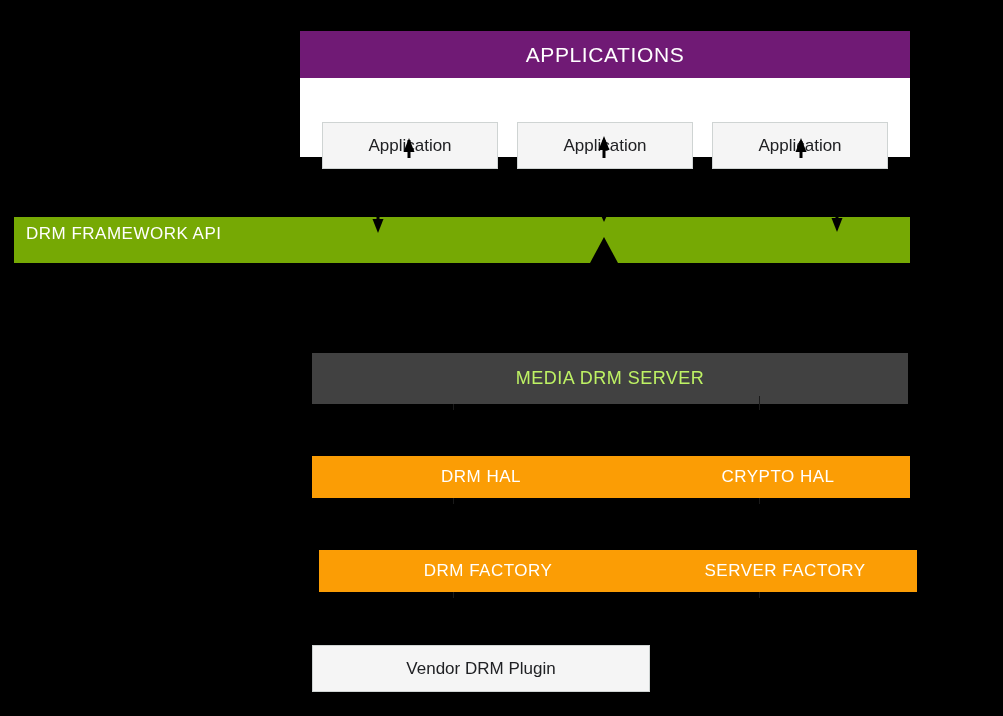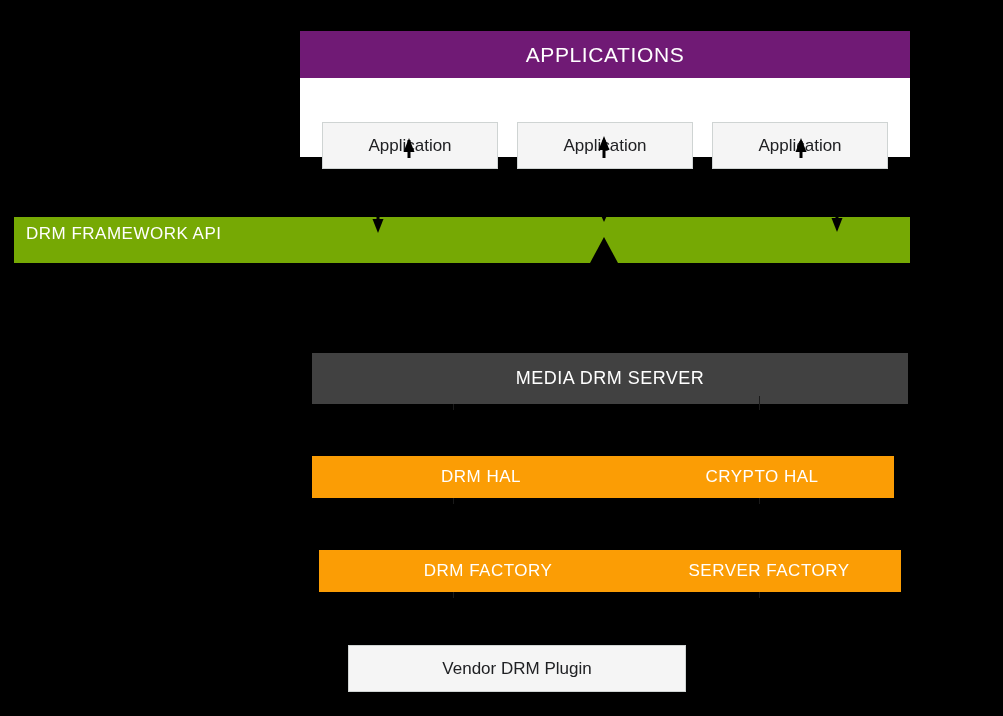--- a/index.html
+++ b/index.html
@@ -101,42 +101,41 @@
     align-items: center;
     justify-content: center;
     text-align: center;
   }
   .box-server {
     left: 312px;
     top: 353px;
     width: 596px;
     height: 51px;
     background: #414141;
-    color: #ffffff;
+    color: #bef264;
     font-size: 18px;
     letter-spacing: 0.5px;
   }
   .box-orange {
     background: #fb9d05;
     color: #ffffff;
     font-size: 17px;
     letter-spacing: 0.5px;
     height: 42px;
   }
   .box-plain {
     background: #f5f5f5;
     border: 1px solid #cfd4d3;
     color: #202124;
     font-size: 17px;
     height: 47px;
-    margin-left: 36px;
   }
 
   .col-left  { left: 312px; width: 338px; }
-  .col-right { left: 630px; width: 264px; }
+  .col-right { left: 646px; width: 264px; }
 
   .row-hal     { top: 456px; }
   .row-factory { top: 550px; margin-left: 7px; }
   .row-plugin  { top: 645px; }
 
   
   #arrows {
     position: absolute;
     left: 0;
     top: 0;

